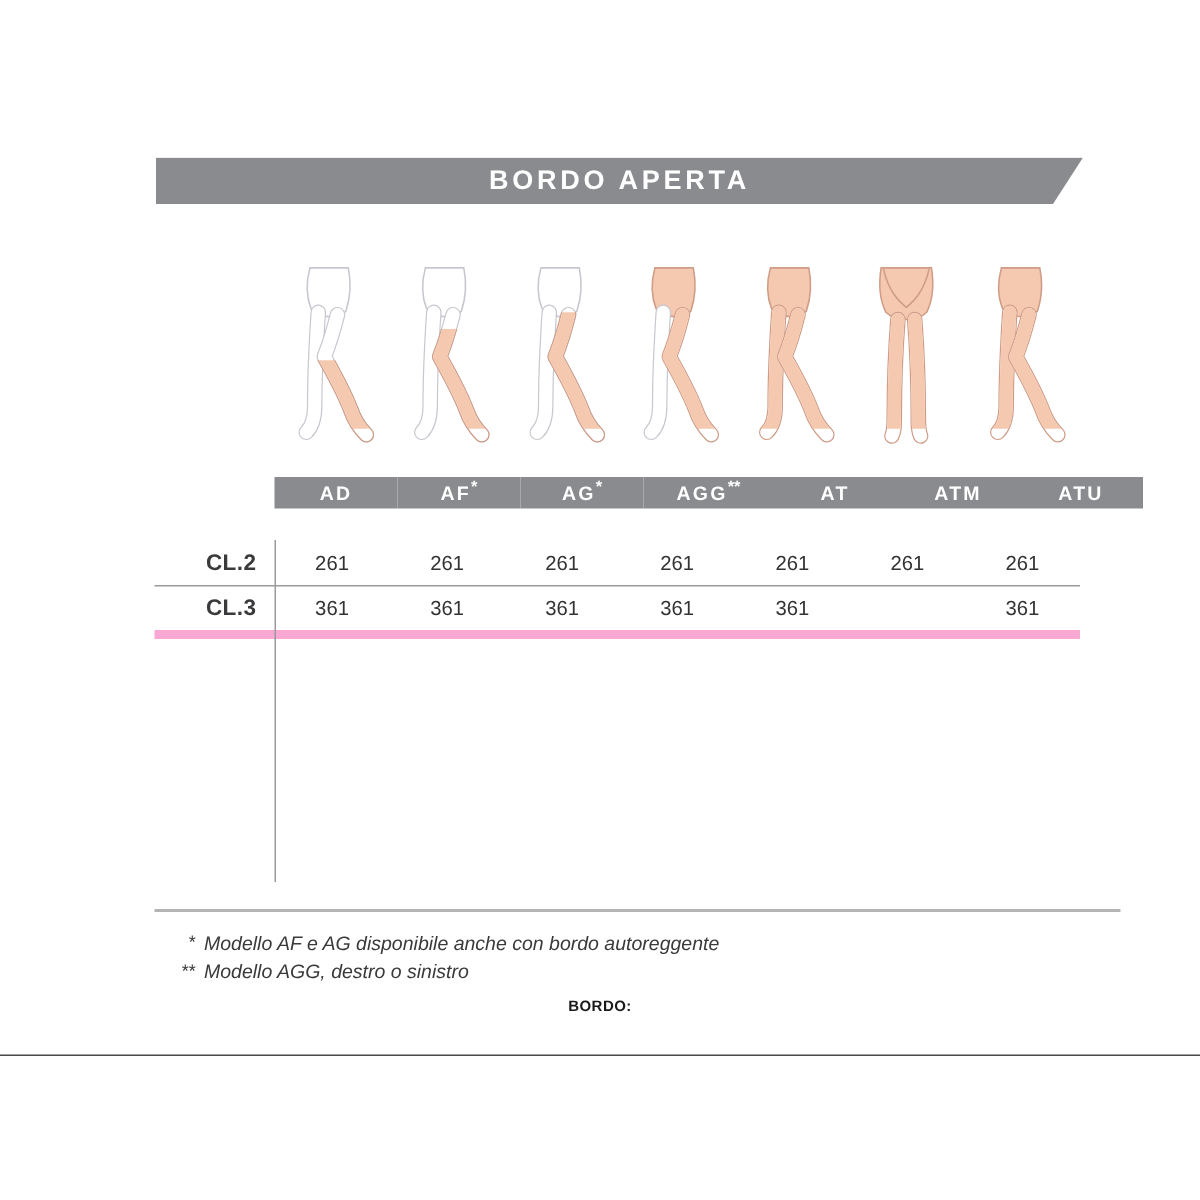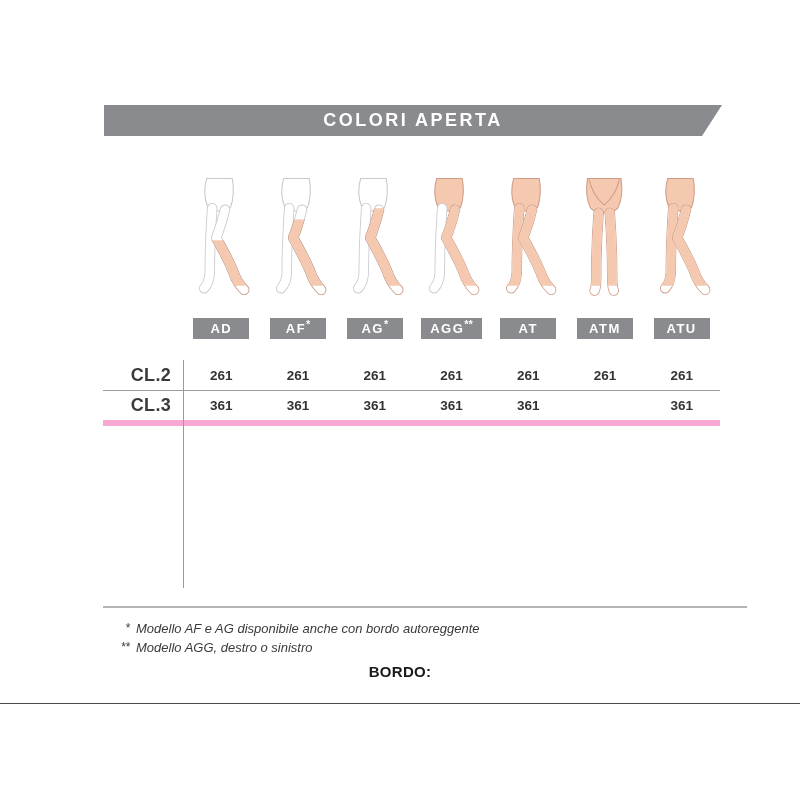--- a/index.html
+++ b/index.html
@@ -13,50 +13,50 @@
 
   .figures{position:absolute;top:158px;left:183px;width:537px;height:154px;
            display:grid;grid-template-columns:repeat(7,1fr);}
   .figure-cell{display:flex;align-items:flex-end;justify-content:center;}
   .figure-cell svg{width:72px;height:150px;display:block;}
 
   .labels-row{position:absolute;top:318px;left:183px;width:537px;
               display:grid;grid-template-columns:repeat(7,1fr);}
   .label-cell{display:flex;justify-content:center;}
   .badge{background:#8a8b8e;color:#fff;font-weight:bold;font-size:13px;letter-spacing:1.5px;
-         height:21px;line-height:21px;padding:0 9px;min-width:38px;text-align:center;box-sizing:content-box;}
+         height:21px;line-height:21px;padding:0 22px;min-width:38px;text-align:center;box-sizing:content-box;}
   .badge sup{font-size:11px;letter-spacing:0;line-height:0;}
 
   .data-row{position:absolute;left:103px;width:617px;display:grid;
             grid-template-columns:80px repeat(7,1fr);align-items:center;}
   .row-cl2{top:360px;height:30px;border-bottom:1px solid #9a9a9a;}
   .row-cl3{top:391px;height:29px;border-bottom:6px solid #f9a8d4;}
   .row-colori{top:420px;height:40px;}
-  .row-label{text-align:right;padding-right:12px;font-weight:bold;font-size:18px;letter-spacing:.3px;}
-  .cell{text-align:center;font-weight:bold;font-size:13.5px;color:#333;}
+  .row-label{text-align:right;padding-right:12px;font-weight:bold;font-size:15px;letter-spacing:.3px;}
+  .cell{text-align:center;font-weight:normal;font-size:13.5px;color:#333;}
   .dot{width:26px;height:26px;border-radius:50%;margin:0 auto;}
 
   .vline{position:absolute;left:183px;top:360px;width:1px;height:228px;background:#9a9a9a;}
   .hr-gray{position:absolute;top:606px;left:103px;width:644px;height:2px;background:#b4b4b4;}
 
   .footnotes{position:absolute;top:619px;left:114px;font-style:italic;font-size:13px;line-height:19px;}
   .footnote{display:flex;}
   .fn-marker{width:16px;text-align:right;margin-right:6px;font-size:12px;}
 
-  .bordo{position:absolute;top:663px;left:0;width:100%;text-align:center;font-size:15px;line-height:18px;color:#1a1a1a;}
+  .bordo{position:absolute;top:663px;left:0;width:100%;text-align:center;font-size:10px;line-height:18px;color:#1a1a1a;}
   .bordo-title{font-weight:bold;letter-spacing:.3px;}
   .bottom-line{position:absolute;top:703px;left:0;width:800px;height:1px;background:#4a4a4c;}
 </style>
 </head>
 <body>
 
 <div class="page">
 
   <div class="banner">
-    <span>COLORI APERTA</span>
+    <span>BORDO APERTA</span>
   </div>
 
   <div class="figures" id="figures">
       <div class="figure-cell">
         <span>
           <svg viewBox="0 0 90 152" xmlns="http://www.w3.org/2000/svg">
             <defs>
               <clipPath id="f0o">
                 <rect x="0" y="80" width="90" height="72"></rect>
               </clipPath>

